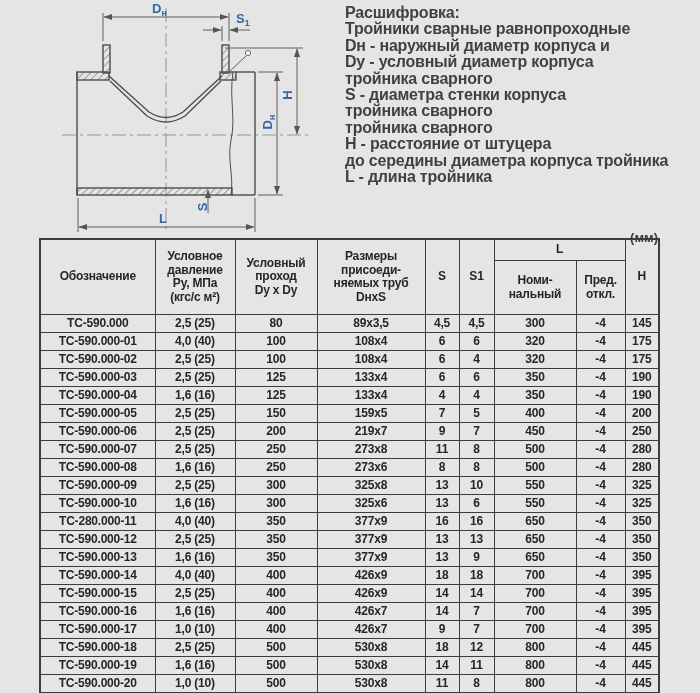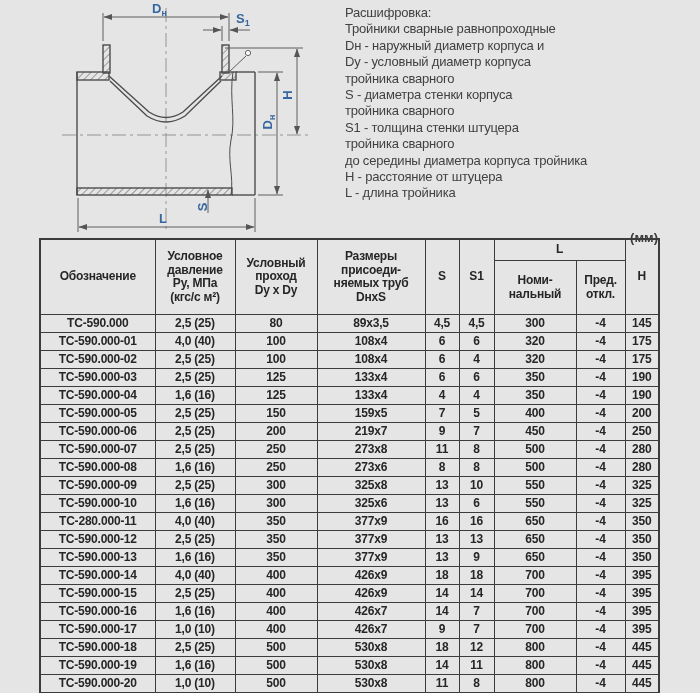--- a/index.html
+++ b/index.html
@@ -1,21 +1,21 @@
 <!DOCTYPE html>
 <html><head>
 <meta charset="utf-8">
 <style>
   html,body{margin:0;padding:0;background:#ffffff;}
   body{width:700px;height:693px;font-family:"Liberation Sans",sans-serif;}
   .page{position:relative;width:700px;height:693px;overflow:hidden;background:#e5e5e5;}
 
   
   .legend{position:absolute;left:345px;top:5px;width:352px;
-          font-size:13px;font-weight:400;color:#414141;
+          font-size:16px;font-weight:700;color:#414141;
           line-height:16.4px;letter-spacing:-0.2px;}
   .legend div{white-space:nowrap;}
 
   
   .unit-note{position:absolute;left:40px;top:214px;width:618px;text-align:right;
              font-size:13px;font-weight:700;color:#3c3c3c;margin-top:16px;}
 
   
   .diagram{position:absolute;left:0;top:0;}
 
@@ -114,24 +114,23 @@
   </svg>
 
   <div class="legend">
     <div>Расшифровка:</div>
     <div>Тройники сварные равнопроходные</div>
     <div>Dн - наружный диаметр корпуса и</div>
     <div>Dy - условный диаметр корпуса</div>
     <div>тройника сварного</div>
     <div>S - диаметра стенки корпуса</div>
     <div>тройника сварного</div>
-    <div>S1 - толщина стенки штуцера</div>
     <div>тройника сварного</div>
+    <div>H - расстояние от штуцера</div>
     <div>до середины диаметра корпуса тройника</div>
-    <div>H - расстояние от штуцера</div>
     <div>L - длина тройника</div>
   </div>
 
   <div class="unit-note">(мм)</div>
 
   <table class="spec">
     <colgroup>
       <col style="width:115px">
         <col style="width:80px">
         <col style="width:82px">

